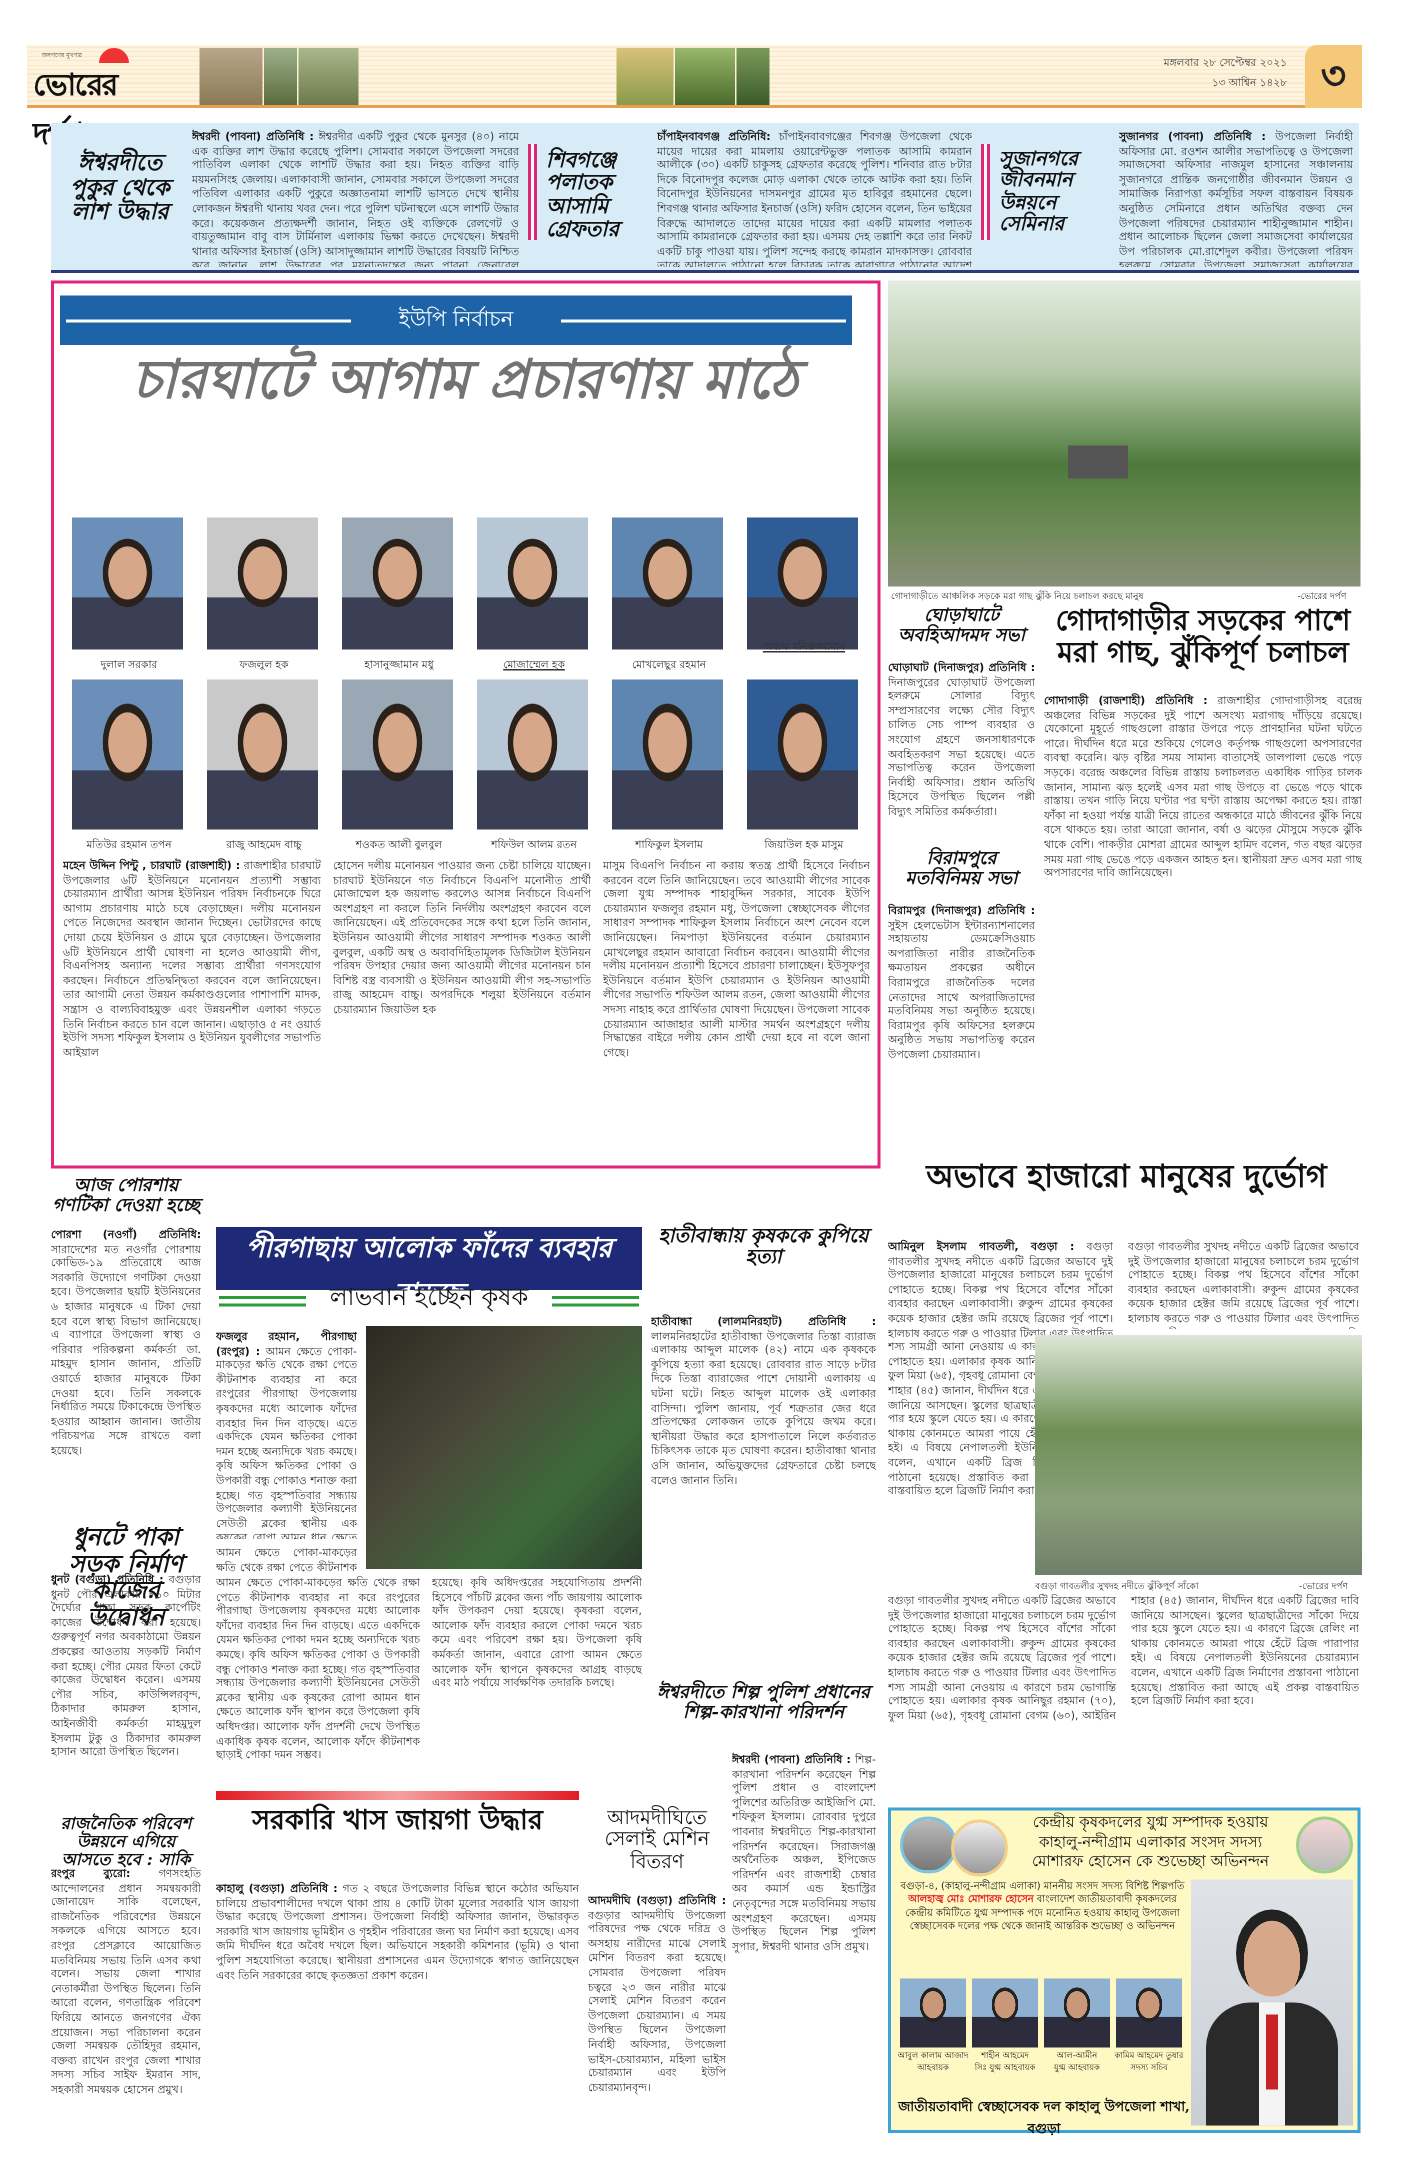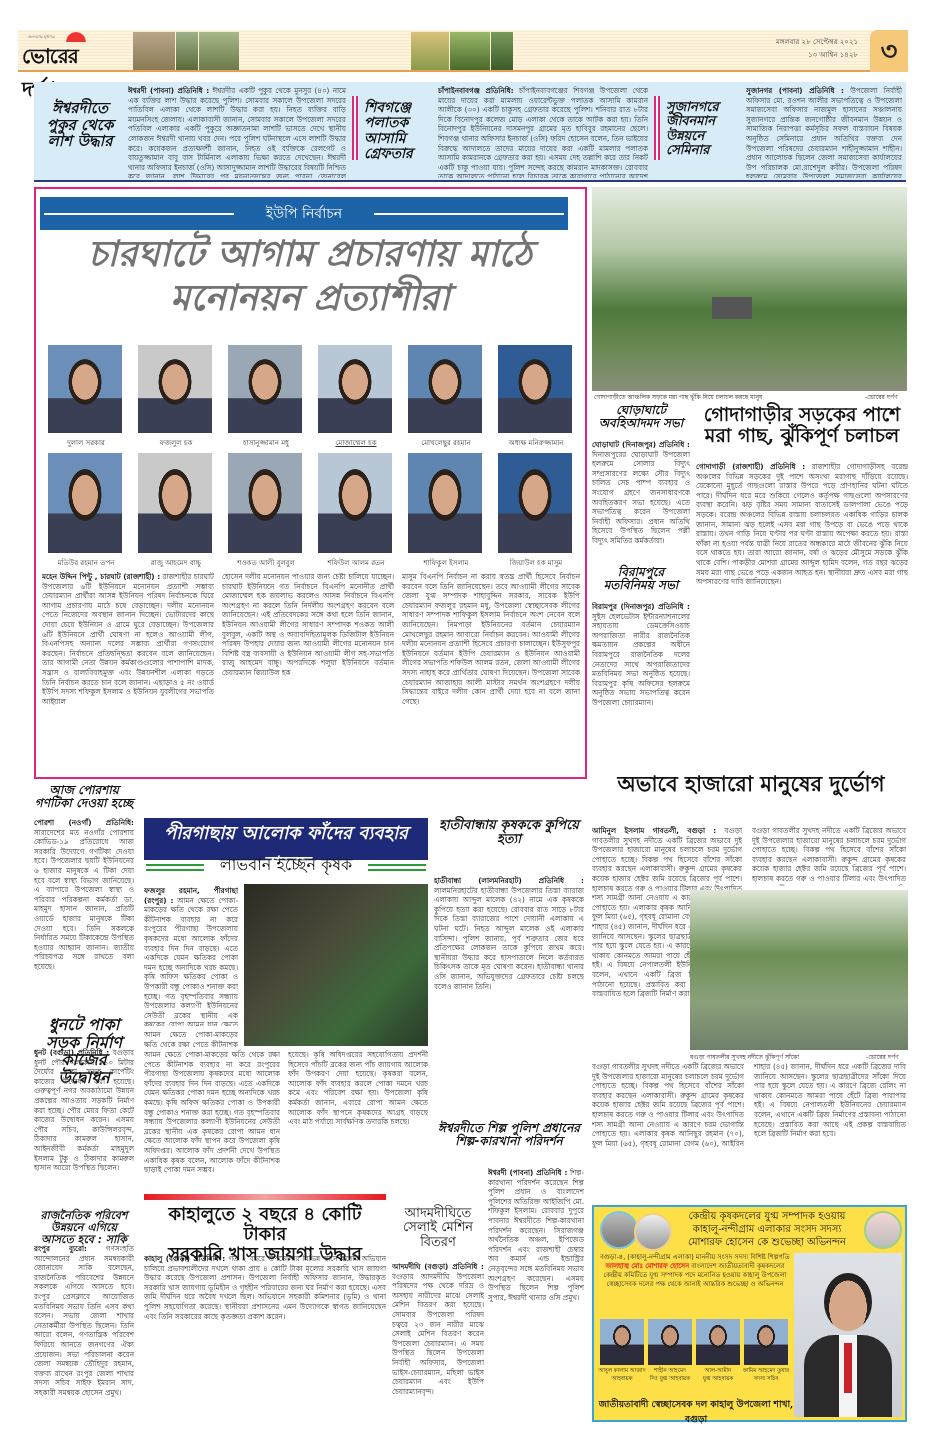--- a/index.html
+++ b/index.html
@@ -26,21 +26,21 @@
 .bar2{width:6px;height:64px;border-left:2px solid #e0257a;border-right:2px solid #e0257a;background:#fff}
 
 #elect{left:34px;top:187px;width:553px;height:592px;border:2px solid #e0257a}
 #elecband{left:40px;top:197px;width:528px;height:33px;background:#1d63a8;color:#fff;font-size:14px;text-align:center;line-height:33px}
 #elecband:before,#elecband:after{content:"";position:absolute;top:16px;height:2px;width:190px;background:#fff}
 #elecband:before{left:4px}#elecband:after{right:4px}
 #elechead{left:40px;top:232px;width:540px;font-family:"DejaVu Sans",sans-serif;font-weight:bold;font-style:italic;color:#737373;font-size:36px;text-align:center;line-height:44px}
 
 #rphoto{left:592px;top:187px;width:315px;height:204px;background:linear-gradient(180deg,#e3ece0 0%,#b5c9a8 30%,#4e7a3c 60%,#6b8a55 80%,#8a8f7a 100%)}
 .banner{background:#1e2a78;color:#fff;font-family:"DejaVu Sans",sans-serif;font-weight:bold;font-style:italic;text-align:center}
-#ad{left:592px;top:1205px;width:315px;height:217px;border:2px solid #3aa4d8;background:#fde047}
+#ad{left:592px;top:1205px;width:315px;height:217px;border:2px solid #3aa4d8;background:#fef9c3}
 .cir{width:38px;height:38px;border-radius:50%;border:2px solid #7dc4e0;background:#ccc}
 .sh{width:44px;height:46px;background:linear-gradient(#7b9ec4,#c7d3e0)}
 </style>
 </head>
 <body>
 
 <div id="mast" class="abs">
   <div id="logo" class="abs">
     <span class="tag">জনগণের মুখপত্র</span>
     <span class="sun"></span>
@@ -67,35 +67,34 @@
   <div class="abs txt" style="left:404px;top:4px;width:210px;height:92px"><b>চাঁপাইনবাবগঞ্জ প্রতিনিধি:</b> <span>চাঁপাইনবাবগঞ্জের শিবগঞ্জ উপজেলা থেকে মায়ের দায়ের করা মামলায় ওয়ারেন্টভুক্ত পলাতক আসামি কামরান আলীকে (৩০) একটি চাকুসহ গ্রেফতার করেছে পুলিশ। শনিবার রাত ৮টার দিকে বিনোদপুর কলেজ মোড় এলাকা থেকে তাকে আটক করা হয়। তিনি বিনোদপুর ইউনিয়নের দাসমনপুর গ্রামের মৃত হাবিবুর রহমানের ছেলে। শিবগঞ্জ থানার অফিসার ইনচার্জ (ওসি) ফরিদ হোসেন বলেন, তিন ভাইয়ের বিরুদ্ধে আদালতে তাদের মায়ের দায়ের করা একটি মামলার পলাতক আসামি কামরানকে গ্রেফতার করা হয়। এসময় দেহ তল্লাশি করে তার নিকট একটি চাকু পাওয়া যায়। পুলিশ সন্দেহ করছে কামরান মাদকাসক্ত। রোববার তাকে আদালতে পাঠানো হলে বিচারক তাকে কারাগারে পাঠানোর আদেশ দেন।</span></div>
   <div class="abs bar2" style="left:620px;top:14px"></div>
   <div class="abs hd" style="left:632px;top:18px;width:78px;font-size:13px;text-align:left">সুজানগরে জীবনমান উন্নয়নে সেমিনার</div>
   <div class="abs txt" style="left:712px;top:4px;width:156px;height:92px"><b>সুজানগর (পাবনা) প্রতিনিধি :</b> <span>উপজেলা নির্বাহী অফিসার মো. রওশন আলীর সভাপতিত্বে ও উপজেলা সমাজসেবা অফিসার নাজমুল হাসানের সঞ্চালনায় সুজানগরে প্রান্তিক জনগোষ্ঠীর জীবনমান উন্নয়ন ও সামাজিক নিরাপত্তা কর্মসূচির সফল বাস্তবায়ন বিষয়ক অনুষ্ঠিত সেমিনারে প্রধান অতিথির বক্তব্য দেন উপজেলা পরিষদের চেয়ারম্যান শাহীনুজ্জামান শাহীন। প্রধান আলোচক ছিলেন জেলা সমাজসেবা কার্যালয়ের উপ পরিচালক মো.রাশেদুল কবীর। উপজেলা পরিষদ হলরুমে সোমবার উপজেলা সমাজসেবা কার্যালয়ের আয়োজনে অনুষ্ঠিত সেমিনারে অন্যান্যের মধ্যে বক্তব্য রাখেন সুজানগর হাসপাতালের আরএমও ডা. সেলিম মোরশেদ, উপজেলা প্রকল্প বাস্তবায়ন কর্মকর্তা নাজমুল হুদা প্রমুখ।</span></div>
 </div>
 
 <div id="elect" class="abs"></div>
 <div id="elecband" class="abs">ইউপি নির্বাচন</div>
 <div id="elechead" class="abs">
   <div>চারঘাটে আগাম প্রচারণায় মাঠে</div>
-  <div>মনোনয়ন প্রত্যাশীরা</div>
 </div>
 <div id="cands">
     <div class="abs face" style="left: 48px; top: 345px; width: 74px; height: 88px; background: radial-gradient(at 50% 42%, rgb(215, 167, 137) 0px, rgb(215, 167, 137) 24%, rgb(43, 33, 27) 25%, rgb(43, 33, 27) 31%, transparent 32%), linear-gradient(rgb(107, 143, 184) 60%, rgb(58, 63, 85) 61%);"></div>
     <div class="abs cap" style="left: 42px; top: 437px; width: 88px;">দুলাল সরকার</div>
     <div class="abs face" style="left: 138px; top: 345px; width: 74px; height: 88px; background: radial-gradient(at 50% 42%, rgb(215, 167, 137) 0px, rgb(215, 167, 137) 24%, rgb(43, 33, 27) 25%, rgb(43, 33, 27) 31%, transparent 32%), linear-gradient(rgb(201, 201, 201) 60%, rgb(58, 63, 85) 61%);"></div>
     <div class="abs cap" style="left: 132px; top: 437px; width: 88px;">ফজলুল হক</div>
     <div class="abs face" style="left: 228px; top: 345px; width: 74px; height: 88px; background: radial-gradient(at 50% 42%, rgb(215, 167, 137) 0px, rgb(215, 167, 137) 24%, rgb(43, 33, 27) 25%, rgb(43, 33, 27) 31%, transparent 32%), linear-gradient(rgb(154, 168, 181) 60%, rgb(58, 63, 85) 61%);"></div>
     <div class="abs cap" style="left: 222px; top: 437px; width: 88px;">হাসানুজ্জামান মধু</div>
     <div class="abs face" style="left: 318px; top: 345px; width: 74px; height: 88px; background: radial-gradient(at 50% 42%, rgb(215, 167, 137) 0px, rgb(215, 167, 137) 24%, rgb(43, 33, 27) 25%, rgb(43, 33, 27) 31%, transparent 32%), linear-gradient(rgb(183, 199, 214) 60%, rgb(58, 63, 85) 61%);"></div>
     <div class="abs cap" style="left: 312px; top: 437px; width: 88px; text-decoration: underline;">মোজাম্মেল হক</div>
     <div class="abs face" style="left: 408px; top: 345px; width: 74px; height: 88px; background: radial-gradient(at 50% 42%, rgb(215, 167, 137) 0px, rgb(215, 167, 137) 24%, rgb(43, 33, 27) 25%, rgb(43, 33, 27) 31%, transparent 32%), linear-gradient(rgb(94, 134, 176) 60%, rgb(58, 63, 85) 61%);"></div>
     <div class="abs cap" style="left: 402px; top: 437px; width: 88px;">মোখলেছুর রহমান</div>
     <div class="abs face" style="left: 498px; top: 345px; width: 74px; height: 88px; background: radial-gradient(at 50% 42%, rgb(215, 167, 137) 0px, rgb(215, 167, 137) 24%, rgb(43, 33, 27) 25%, rgb(43, 33, 27) 31%, transparent 32%), linear-gradient(rgb(47, 92, 149) 60%, rgb(58, 63, 85) 61%);"></div>
-    <div class="abs cap" style="left: 492px; top: 437px; width: 88px;">অধ্যক্ষ মনিরুজ্জামান</div>
+    <div class="abs cap" style="left: 492px; top: 425px; width: 88px; text-decoration: underline;">অধ্যক্ষ মনিরুজ্জামান</div>
     <div class="abs face" style="left: 48px; top: 453px; width: 74px; height: 100px; background: radial-gradient(at 50% 42%, rgb(215, 167, 137) 0px, rgb(215, 167, 137) 24%, rgb(43, 33, 27) 25%, rgb(43, 33, 27) 31%, transparent 32%), linear-gradient(rgb(107, 143, 184) 60%, rgb(58, 63, 85) 61%);"></div>
     <div class="abs cap" style="left: 42px; top: 557px; width: 88px;">মতিউর রহমান তপন</div>
     <div class="abs face" style="left: 138px; top: 453px; width: 74px; height: 100px; background: radial-gradient(at 50% 42%, rgb(215, 167, 137) 0px, rgb(215, 167, 137) 24%, rgb(43, 33, 27) 25%, rgb(43, 33, 27) 31%, transparent 32%), linear-gradient(rgb(201, 201, 201) 60%, rgb(58, 63, 85) 61%);"></div>
     <div class="abs cap" style="left: 132px; top: 557px; width: 88px;">রাজু আহমেদ বাচ্চু</div>
     <div class="abs face" style="left: 228px; top: 453px; width: 74px; height: 100px; background: radial-gradient(at 50% 42%, rgb(215, 167, 137) 0px, rgb(215, 167, 137) 24%, rgb(43, 33, 27) 25%, rgb(43, 33, 27) 31%, transparent 32%), linear-gradient(rgb(154, 168, 181) 60%, rgb(58, 63, 85) 61%);"></div>
     <div class="abs cap" style="left: 222px; top: 557px; width: 88px;">শওকত আলী বুলবুল</div>
     <div class="abs face" style="left: 318px; top: 453px; width: 74px; height: 100px; background: radial-gradient(at 50% 42%, rgb(215, 167, 137) 0px, rgb(215, 167, 137) 24%, rgb(43, 33, 27) 25%, rgb(43, 33, 27) 31%, transparent 32%), linear-gradient(rgb(183, 199, 214) 60%, rgb(58, 63, 85) 61%);"></div>
     <div class="abs cap" style="left: 312px; top: 557px; width: 88px;">শফিউল আলম রতন</div>
     <div class="abs face" style="left: 408px; top: 453px; width: 74px; height: 100px; background: radial-gradient(at 50% 42%, rgb(215, 167, 137) 0px, rgb(215, 167, 137) 24%, rgb(43, 33, 27) 25%, rgb(43, 33, 27) 31%, transparent 32%), linear-gradient(rgb(94, 134, 176) 60%, rgb(58, 63, 85) 61%);"></div>
     <div class="abs cap" style="left: 402px; top: 557px; width: 88px;">শাফিকুল ইসলাম</div>
@@ -152,21 +151,20 @@
 <div class="abs txt" style="left:144px;top:1050px;width:136px;height:134px">আমন ক্ষেতে পোকা-মাকড়ের ক্ষতি থেকে রক্ষা পেতে কীটনাশক ব্যবহার না করে রংপুরের পীরগাছা উপজেলায় কৃষকদের মধ্যে আলোক ফাঁদের ব্যবহার দিন দিন বাড়ছে। এতে একদিকে যেমন ক্ষতিকর পোকা দমন হচ্ছে অন্যদিকে খরচ কমছে। কৃষি অফিস ক্ষতিকর পোকা ও উপকারী বন্ধু পোকাও শনাক্ত করা হচ্ছে। গত বৃহস্পতিবার সন্ধ্যায় উপজেলার কল্যাণী ইউনিয়নের সেউতী ব্লকের স্থানীয় এক কৃষকের রোপা আমন ধান ক্ষেতে আলোক ফাঁদ স্থাপন করে উপজেলা কৃষি অধিদপ্তর। আলোক ফাঁদ প্রদর্শনী দেখে উপস্থিত একাধিক কৃষক বলেন, আলোক ফাঁদে কীটনাশক ছাড়াই পোকা দমন সম্ভব।</div>
 <div class="abs txt" style="left:288px;top:1050px;width:140px;height:134px">হয়েছে। কৃষি অধিদপ্তরের সহযোগিতায় প্রদর্শনী হিসেবে পাঁচটি ব্লকের জন্য পাঁচ জায়গায় আলোক ফাঁদ উপকরণ দেয়া হয়েছে। কৃষকরা বলেন, আলোক ফাঁদ ব্যবহার করলে পোকা দমনে খরচ কমে এবং পরিবেশ রক্ষা হয়। উপজেলা কৃষি কর্মকর্তা জানান, এবারে রোপা আমন ক্ষেতে আলোক ফাঁদ স্থাপনে কৃষকদের আগ্রহ বাড়ছে এবং মাঠ পর্যায়ে সার্বক্ষণিক তদারকি চলছে।</div>
 
 <div class="abs hd" style="left:434px;top:818px;width:150px;font-size:13px">হাতীবান্ধায় কৃষককে কুপিয়ে হত্যা</div>
 <div class="abs txt" style="left:434px;top:876px;width:150px;height:240px"><b>হাতীবান্ধা (লালমনিরহাট) প্রতিনিধি :</b> <span>লালমনিরহাটের হাতীবান্ধা উপজেলার তিস্তা ব্যারাজ এলাকায় আব্দুল মালেক (৪২) নামে এক কৃষককে কুপিয়ে হত্যা করা হয়েছে। রোববার রাত সাড়ে ৮টার দিকে তিস্তা ব্যারাজের পাশে দোয়ানী এলাকায় এ ঘটনা ঘটে। নিহত আব্দুল মালেক ওই এলাকার বাসিন্দা। পুলিশ জানায়, পূর্ব শত্রুতার জের ধরে প্রতিপক্ষের লোকজন তাকে কুপিয়ে জখম করে। স্থানীয়রা উদ্ধার করে হাসপাতালে নিলে কর্তব্যরত চিকিৎসক তাকে মৃত ঘোষণা করেন। হাতীবান্ধা থানার ওসি জানান, অভিযুক্তদের গ্রেফতারে চেষ্টা চলছে বলেও জানান তিনি।</span></div>
 <div class="abs hd" style="left:434px;top:1122px;width:150px;font-size:12px">ঈশ্বরদীতে শিল্প পুলিশ প্রধানের শিল্প-কারখানা পরিদর্শন</div>
 <div class="abs txt" style="left:488px;top:1168px;width:96px;height:262px"><b>ঈশ্বরদী (পাবনা) প্রতিনিধি :</b> <span>শিল্প-কারখানা পরিদর্শন করেছেন শিল্প পুলিশ প্রধান ও বাংলাদেশ পুলিশের অতিরিক্ত আইজিপি মো. শফিকুল ইসলাম। রোববার দুপুরে পাবনার ঈশ্বরদীতে শিল্প-কারখানা পরিদর্শন করেছেন। সিরাজগঞ্জ অর্থনৈতিক অঞ্চল, ইপিজেড পরিদর্শন এবং রাজশাহী চেম্বার অব কমার্স এন্ড ইন্ডাস্ট্রির নেতৃবৃন্দের সঙ্গে মতবিনিময় সভায় অংশগ্রহণ করেছেন। এসময় উপস্থিত ছিলেন শিল্প পুলিশ সুপার, ঈশ্বরদী থানার ওসি প্রমুখ।</span></div>
 
 <div class="abs" style="left:144px;top:1194px;width:242px;height:6px;background:linear-gradient(90deg,#e31b23,#f5a0a0 50%,#e31b23)"></div>
 <div class="abs hd" style="left:144px;top:1204px;width:242px;font-size:18px;font-style:normal">
-  <div>কাহালুতে ২ বছরে ৪ কোটি টাকার</div>
   <div>সরকারি খাস জায়গা উদ্ধার</div>
 </div>
 <div class="abs txt" style="left:144px;top:1254px;width:242px;height:176px"><b>কাহালু (বগুড়া) প্রতিনিধি :</b> <span>গত ২ বছরে উপজেলার বিভিন্ন স্থানে কঠোর অভিযান চালিয়ে প্রভাবশালীদের দখলে থাকা প্রায় ৪ কোটি টাকা মূল্যের সরকারি খাস জায়গা উদ্ধার করেছে উপজেলা প্রশাসন। উপজেলা নির্বাহী অফিসার জানান, উদ্ধারকৃত সরকারি খাস জায়গায় ভূমিহীন ও গৃহহীন পরিবারের জন্য ঘর নির্মাণ করা হয়েছে। এসব জমি দীর্ঘদিন ধরে অবৈধ দখলে ছিল। অভিযানে সহকারী কমিশনার (ভূমি) ও থানা পুলিশ সহযোগিতা করেছে। স্থানীয়রা প্রশাসনের এমন উদ্যোগকে স্বাগত জানিয়েছেন এবং তিনি সরকারের কাছে কৃতজ্ঞতা প্রকাশ করেন।</span></div>
 
 <div class="abs hd" style="left:392px;top:1206px;width:92px;font-size:13px;font-style:normal;font-weight:normal">আদমদীঘিতে সেলাই মেশিন বিতরণ</div>
 <div class="abs txt" style="left:392px;top:1262px;width:92px;height:168px"><b>আদমদীঘি (বগুড়া) প্রতিনিধি :</b> <span>বগুড়ার আদমদীঘি উপজেলা পরিষদের পক্ষ থেকে দরিদ্র ও অসহায় নারীদের মাঝে সেলাই মেশিন বিতরণ করা হয়েছে। সোমবার উপজেলা পরিষদ চত্বরে ২৩ জন নারীর মাঝে সেলাই মেশিন বিতরণ করেন উপজেলা চেয়ারম্যান। এ সময় উপস্থিত ছিলেন উপজেলা নির্বাহী অফিসার, উপজেলা ভাইস-চেয়ারম্যান, মহিলা ভাইস চেয়ারম্যান এবং ইউপি চেয়ারম্যানবৃন্দ।</span></div>
 
 <div id="ad" class="abs">
   <div class="abs cir" style="left:6px;top:4px;background:linear-gradient(#bbb,#777)"></div>
   <div class="abs cir" style="left:40px;top:6px;border-color:#f1d08a;background:linear-gradient(#eee,#999)"></div>

